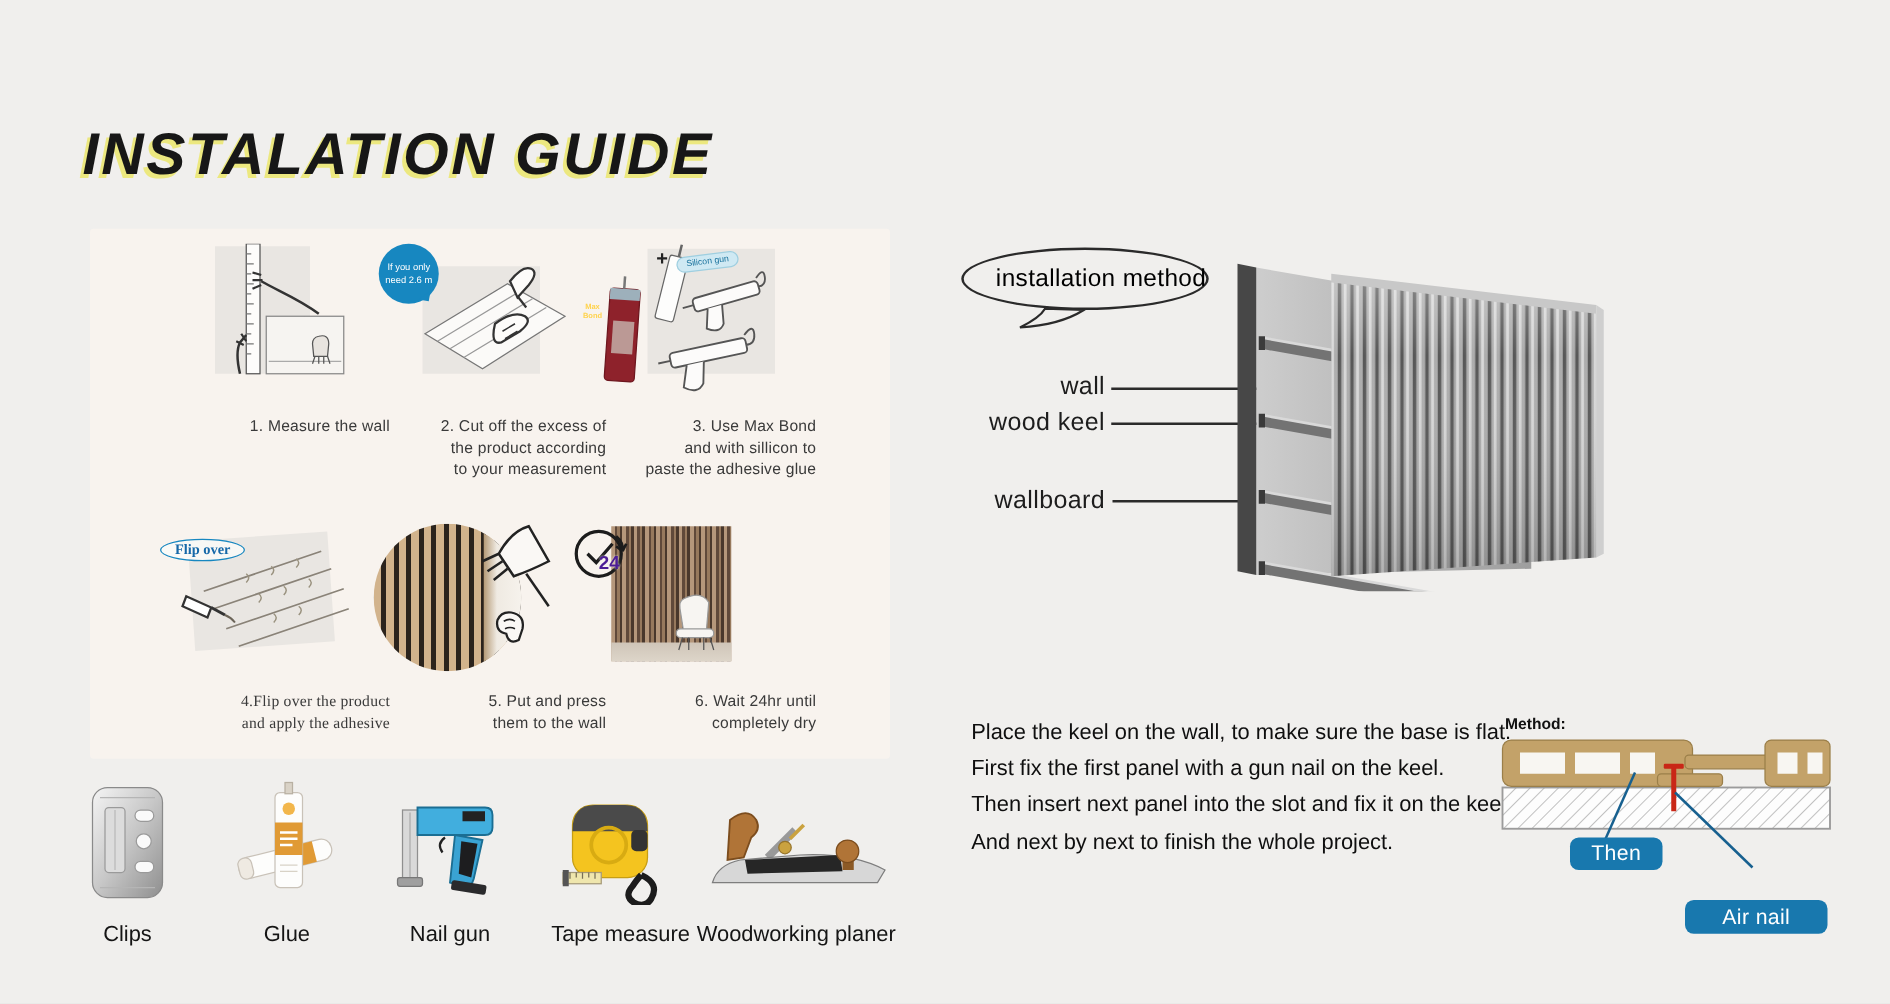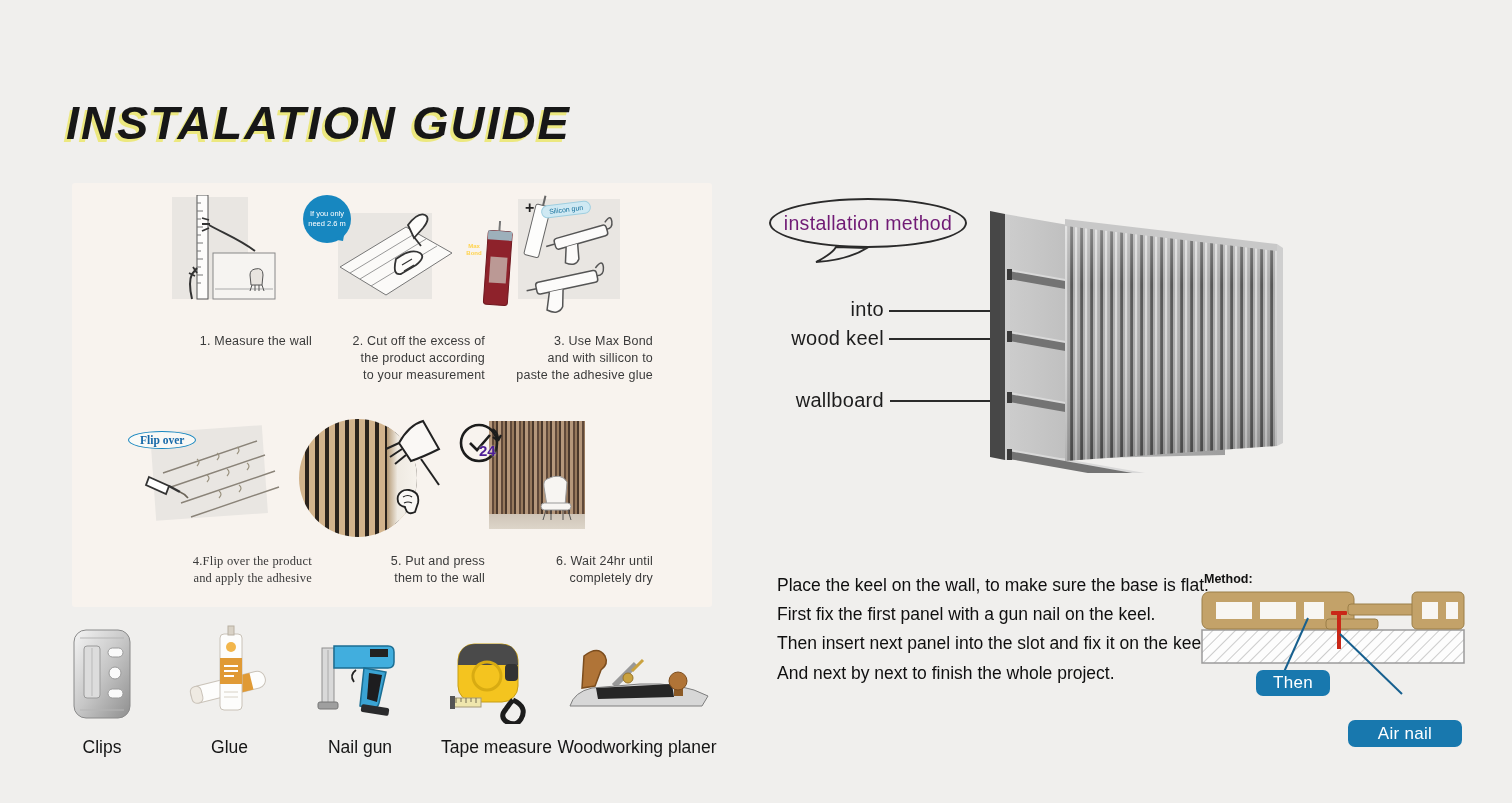--- a/index.html
+++ b/index.html
@@ -85,22 +85,22 @@
   .t1{ left:58px;  width:88px; }
   .t2{ left:182px; width:95px;text-align:center; }
   .t3{ left:308px; width:104px; }
   .t4{ left:441px; width:102px; }
   .t5{ left:552px; width:170px; }
 
   
   .speech-bubble{
     position:absolute; left:769px; top:198px; width:198px; height:50px;
     border:2px solid #2a2a2a; border-radius:50%; background:#f0efed;
-    display:flex; align-items:center; justify-content:center;
-    font-size:19.5px; color:#701a75; letter-spacing:.3px; white-space:nowrap;
+    display:flex; align-items:center; justify-content:flex-end;
+    font-size:19.5px; color:#000000; letter-spacing:.3px; white-space:nowrap;
   }
   .bubble-tail{ position:absolute; left:812px; top:246px; }
   .side-label{
     position:absolute; width:122px; text-align:right;
     font-size:20px; color:#1d1d1d; letter-spacing:.3px;
   }
   .lab-wall{ left:762px; top:298px; }
   .lab-keel{ left:762px; top:327px; }
   .lab-board{ left:762px; top:389px; }
   .label-line{ position:absolute; height:1.5px; background:#2b2b2b; }
@@ -361,21 +361,21 @@
     <div class="tool-label">Woodworking planer</div>
   </div>
 
   <div class="speech-bubble">
     <span>installation method</span>
   </div>
   <svg class="bubble-tail" width="70" height="20" viewBox="0 0 70 20">
     <path d="M55 2 Q36 14 4 16 Q20 8 24 1 Z" fill="#f0efed" stroke="#2a2a2a" stroke-width="1.8"></path>
   </svg>
 
-  <div class="side-label lab-wall">into</div>
+  <div class="side-label lab-wall">wall</div>
   <div class="side-label lab-keel">wood keel</div>
   <div class="side-label lab-board">wallboard</div>
   <div class="label-line line-wall"></div>
   <div class="label-line line-keel"></div>
   <div class="label-line line-board"></div>
 
   <svg class="wall3d" width="312" height="270" viewBox="0 0 312 270">
     <defs>
       <pattern id="slats" width="10" height="6" patternUnits="userSpaceOnUse">
         <rect width="10" height="6" fill="#adadad"></rect>

